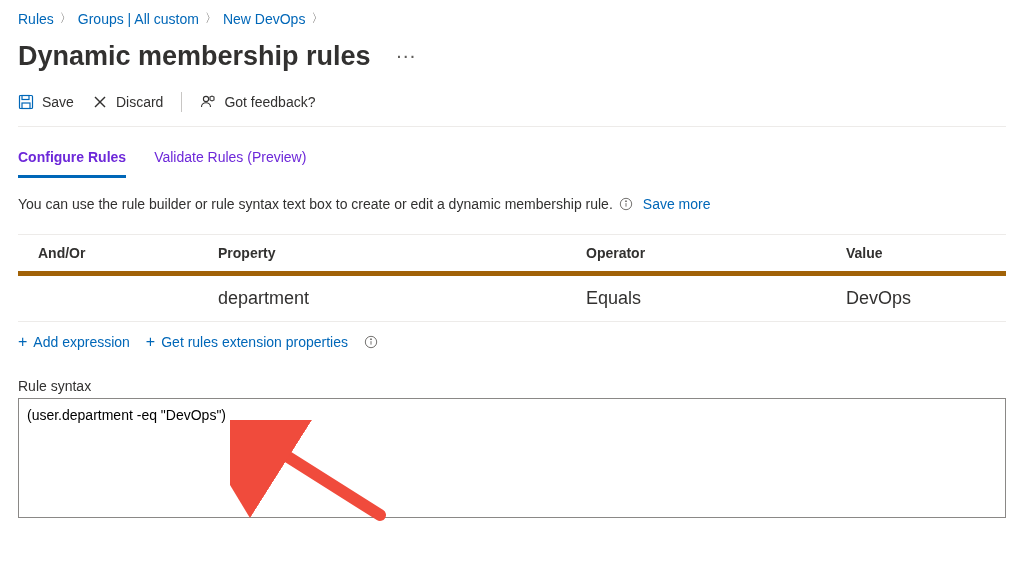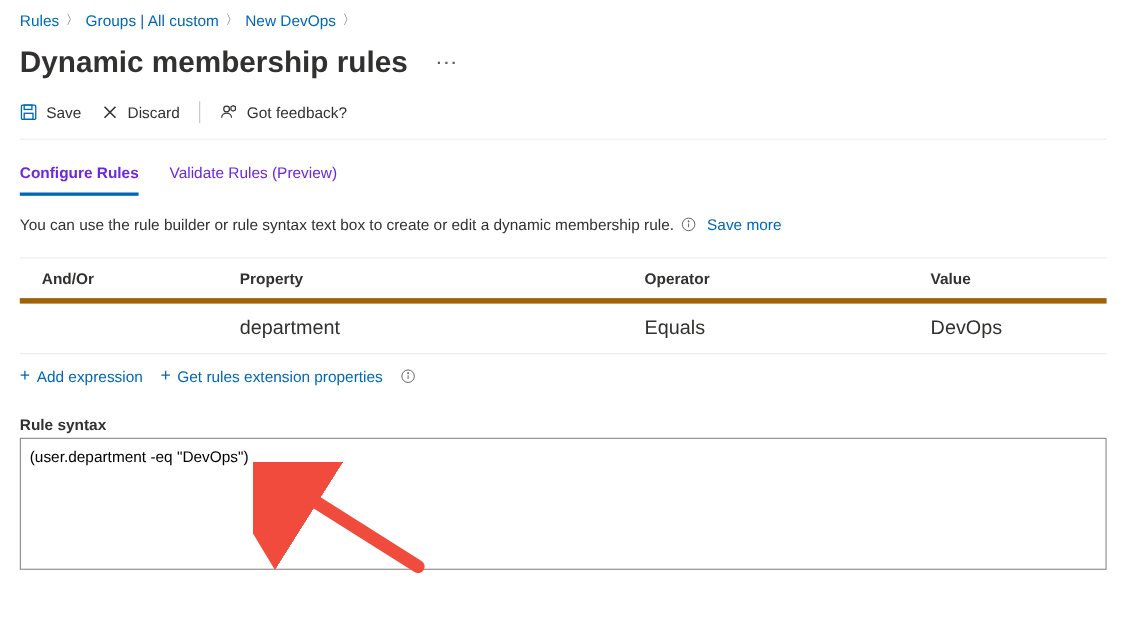--- a/index.html
+++ b/index.html
@@ -33,21 +33,21 @@
   .col-andor { width: 200px; padding-left: 20px; }
   .col-prop  { width: 368px; }
   .col-op    { width: 260px; }
   .col-val   { flex:1; }
 
   .table-actions { display:flex; gap: 16px; margin-top: 12px; align-items:center; font-size:14px; }
   .link-btn { color:#0067b8; display:flex; align-items:center; gap:6px; cursor:pointer; }
   .link-btn .plus { font-size:16px; line-height:1; }
   .small-info { width:14px; height:14px; color:#605e5c; }
 
-  .syntax-label { font-weight:700; font-size:14px; margin-top: 28px; margin-bottom:4px; }
+  .syntax-label { font-weight:400; font-size:14px; margin-top: 28px; margin-bottom:4px; }
   .syntax-box { border:1px solid #8a8886; width:100%; height:120px; padding:8px 8px; font-size:14px; font-family: "Segoe UI", Arial, sans-serif; resize:none; background:#fff; }
 
   .arrow-overlay { position:absolute; left:230px; top:420px; pointer-events:none; }
 </style>
 </head>
 <body>
 
 
 
 

